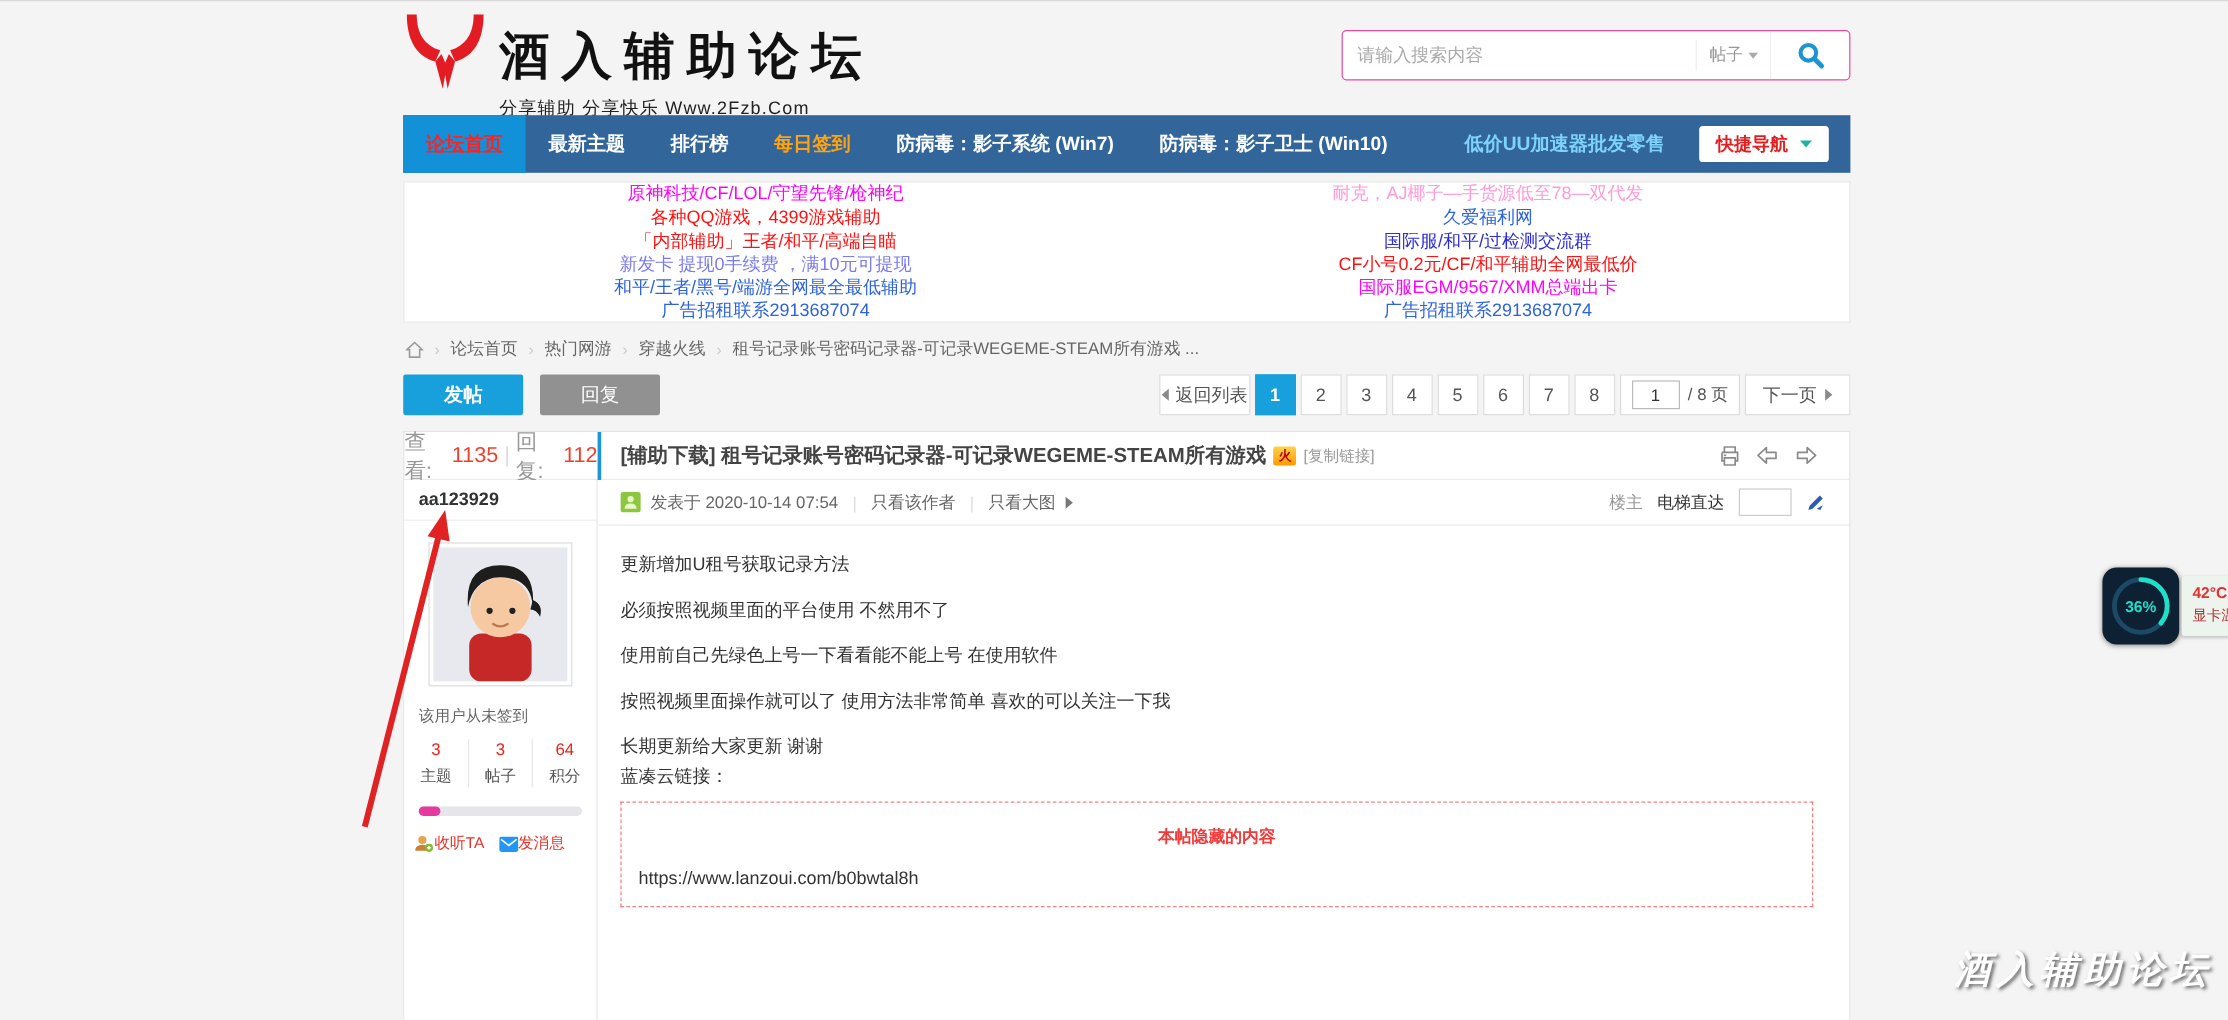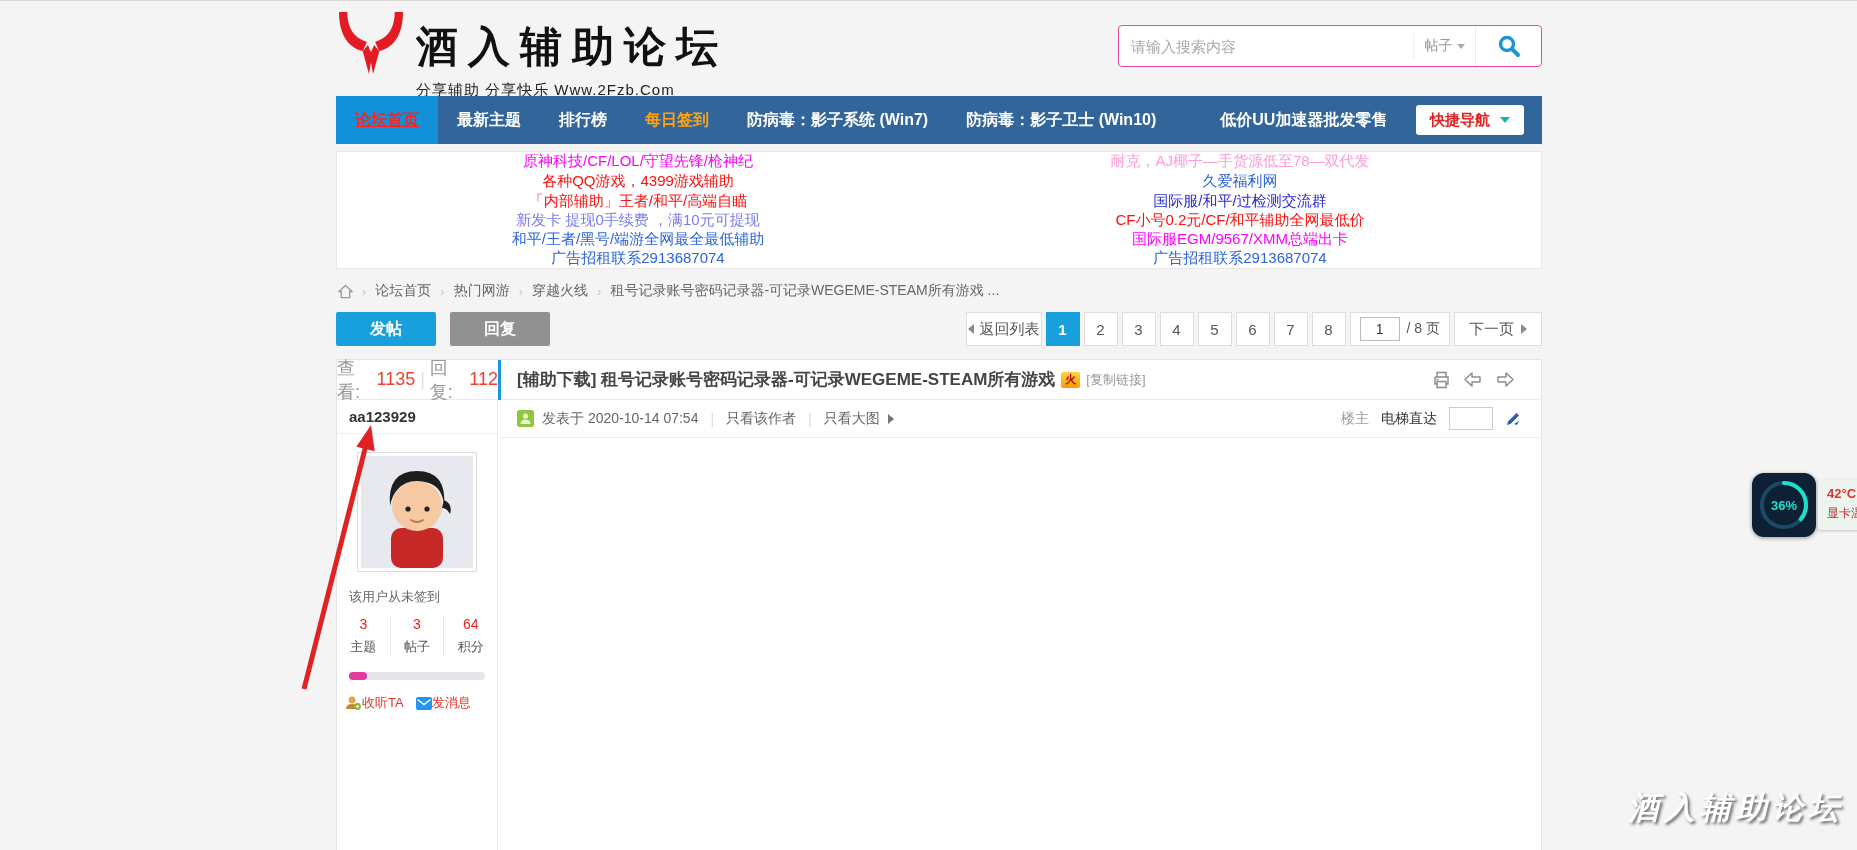--- a/index.html
+++ b/index.html
@@ -40,21 +40,21 @@
 
   
   .breadcrumb{left:338px;top:281px;display:flex;align-items:center;font-size:14px;color:#666}
   .crumb-sep{color:#c9c9c9;margin:0 9px;font-size:13px}
   .crumb{cursor:pointer}
   .crumb-current{color:#666}
 
   
   .btn-post{left:336px;top:311px;width:100px;height:34px;background:#18a0dc;color:#fff;font-size:16px;font-weight:bold;
             display:flex;align-items:center;justify-content:center;border-radius:2px;cursor:pointer}
-  .btn-reply{left:450px;top:311px;width:100px;height:34px;background:#919191;color:#fff;font-size:16px;font-weight:bold;
+  .btn-reply{left:450px;top:311px;width:100px;height:34px;background:#919191;color:#fff;font-size:16px;font-weight:normal;
              display:flex;align-items:center;justify-content:center;border-radius:2px;cursor:pointer}
   .pager{left:952px;top:311px;width:590px;height:34px;display:flex;align-items:center;gap:4px;justify-content:flex-end}
   .pg{height:34px;background:#fff;border:1px solid #ddd;color:#555;font-size:15px;display:flex;align-items:center;justify-content:center;cursor:pointer}
   .pg-back{padding:0 1px;gap:6px}
   .pg-num{width:34px}
   .pg-num.active{background:#18a0dc;border-color:#18a0dc;color:#fff;font-weight:bold}
   .pg-group{padding:0 9px;cursor:default}
   .pg-input{width:40px;height:24px;border:1px solid #bbb;text-align:center;font-size:14px;color:#333;outline:none}
   .pg-total{font-size:14px;color:#555;margin-left:7px}
   .pg-next{padding:0 14px;gap:7px}
@@ -151,21 +151,21 @@
   </div>
 </div>
 
 <div class="abs navbar">
   <div class="nav-item active" style="color: rgb(255, 32, 32);">论坛首页</div>
   <div class="nav-item" style="color: rgb(255, 255, 255);">最新主题</div>
   <div class="nav-item" style="color: rgb(255, 255, 255);">排行榜</div>
   <div class="nav-item" style="color: rgb(255, 163, 15);">每日签到</div>
   <div class="nav-item" style="color: rgb(255, 255, 255);">防病毒：影子系统 (Win7)</div>
   <div class="nav-item" style="color: rgb(255, 255, 255);">防病毒：影子卫士 (Win10)</div>
-  <div class="nav-item" style="margin-left: 26px; color: #ffffff;">低价UU加速器批发零售</div>
+  <div class="nav-item" style="margin-left: 26px; color: #7dd3fc;">低价UU加速器批发零售</div>
   <div class="quick-nav">
     <span class="quick-nav-label">快捷导航</span>
     <span class="caret-teal"></span>
   </div>
 </div>
 
 <div class="abs ad-panel">
   <span class="ad-link" style="color: rgb(255, 0, 255);">原神科技/CF/LOL/守望先锋/枪神纪</span>
   <span class="ad-link" style="color: rgb(255, 155, 213);">耐克，AJ椰子—手货源低至78—双代发</span>
   <span class="ad-link" style="color: rgb(255, 17, 17);">各种QQ游戏，4399游戏辅助</span>
@@ -323,20 +323,32 @@
         <span class="floor">楼主</span>
         <span class="elevator">电梯直达</span>
         <input class="ele-input" style="">
         <svg width="16" height="16" viewBox="0 0 16 16">
           <path d="M2 14 L5.5 13 L14 4.5 L11.5 2 L3 10.5 Z" fill="#2a5db0"></path>
           <path d="M9 13 L14 10 L12 14 Z" fill="#2a5db0"></path>
         </svg>
       </div>
     </div>
 
+    <div class="content">
+      <p>更新增加U租号获取记录方法</p>
+      <p>必须按照视频里面的平台使用 不然用不了</p>
+      <p>使用前自己先绿色上号一下看看能不能上号 在使用软件</p>
+      <p>按照视频里面操作就可以了 使用方法非常简单 喜欢的可以关注一下我</p>
+      <p class="tight">长期更新给大家更新 谢谢</p>
+      <p class="tight">蓝凑云链接：</p>
+      <div class="hidden-box">
+        <div class="hidden-title">本帖隐藏的内容</div>
+        <div class="hidden-link">https://www.lanzoui.com/b0bwtal8h</div>
+      </div>
+    </div>
   </div>
 </div>
 
 <svg class="abs arrow-svg" width="96" height="284">
   <line x1="14" y1="272" x2="76" y2="28" stroke="#e02222" stroke-width="5"></line>
   <polygon points="81,8 84.7,34.2 66.3,29.8" fill="#e02222"></polygon>
 </svg>
 
 <div class="abs gpu">
   <div class="gauge">

